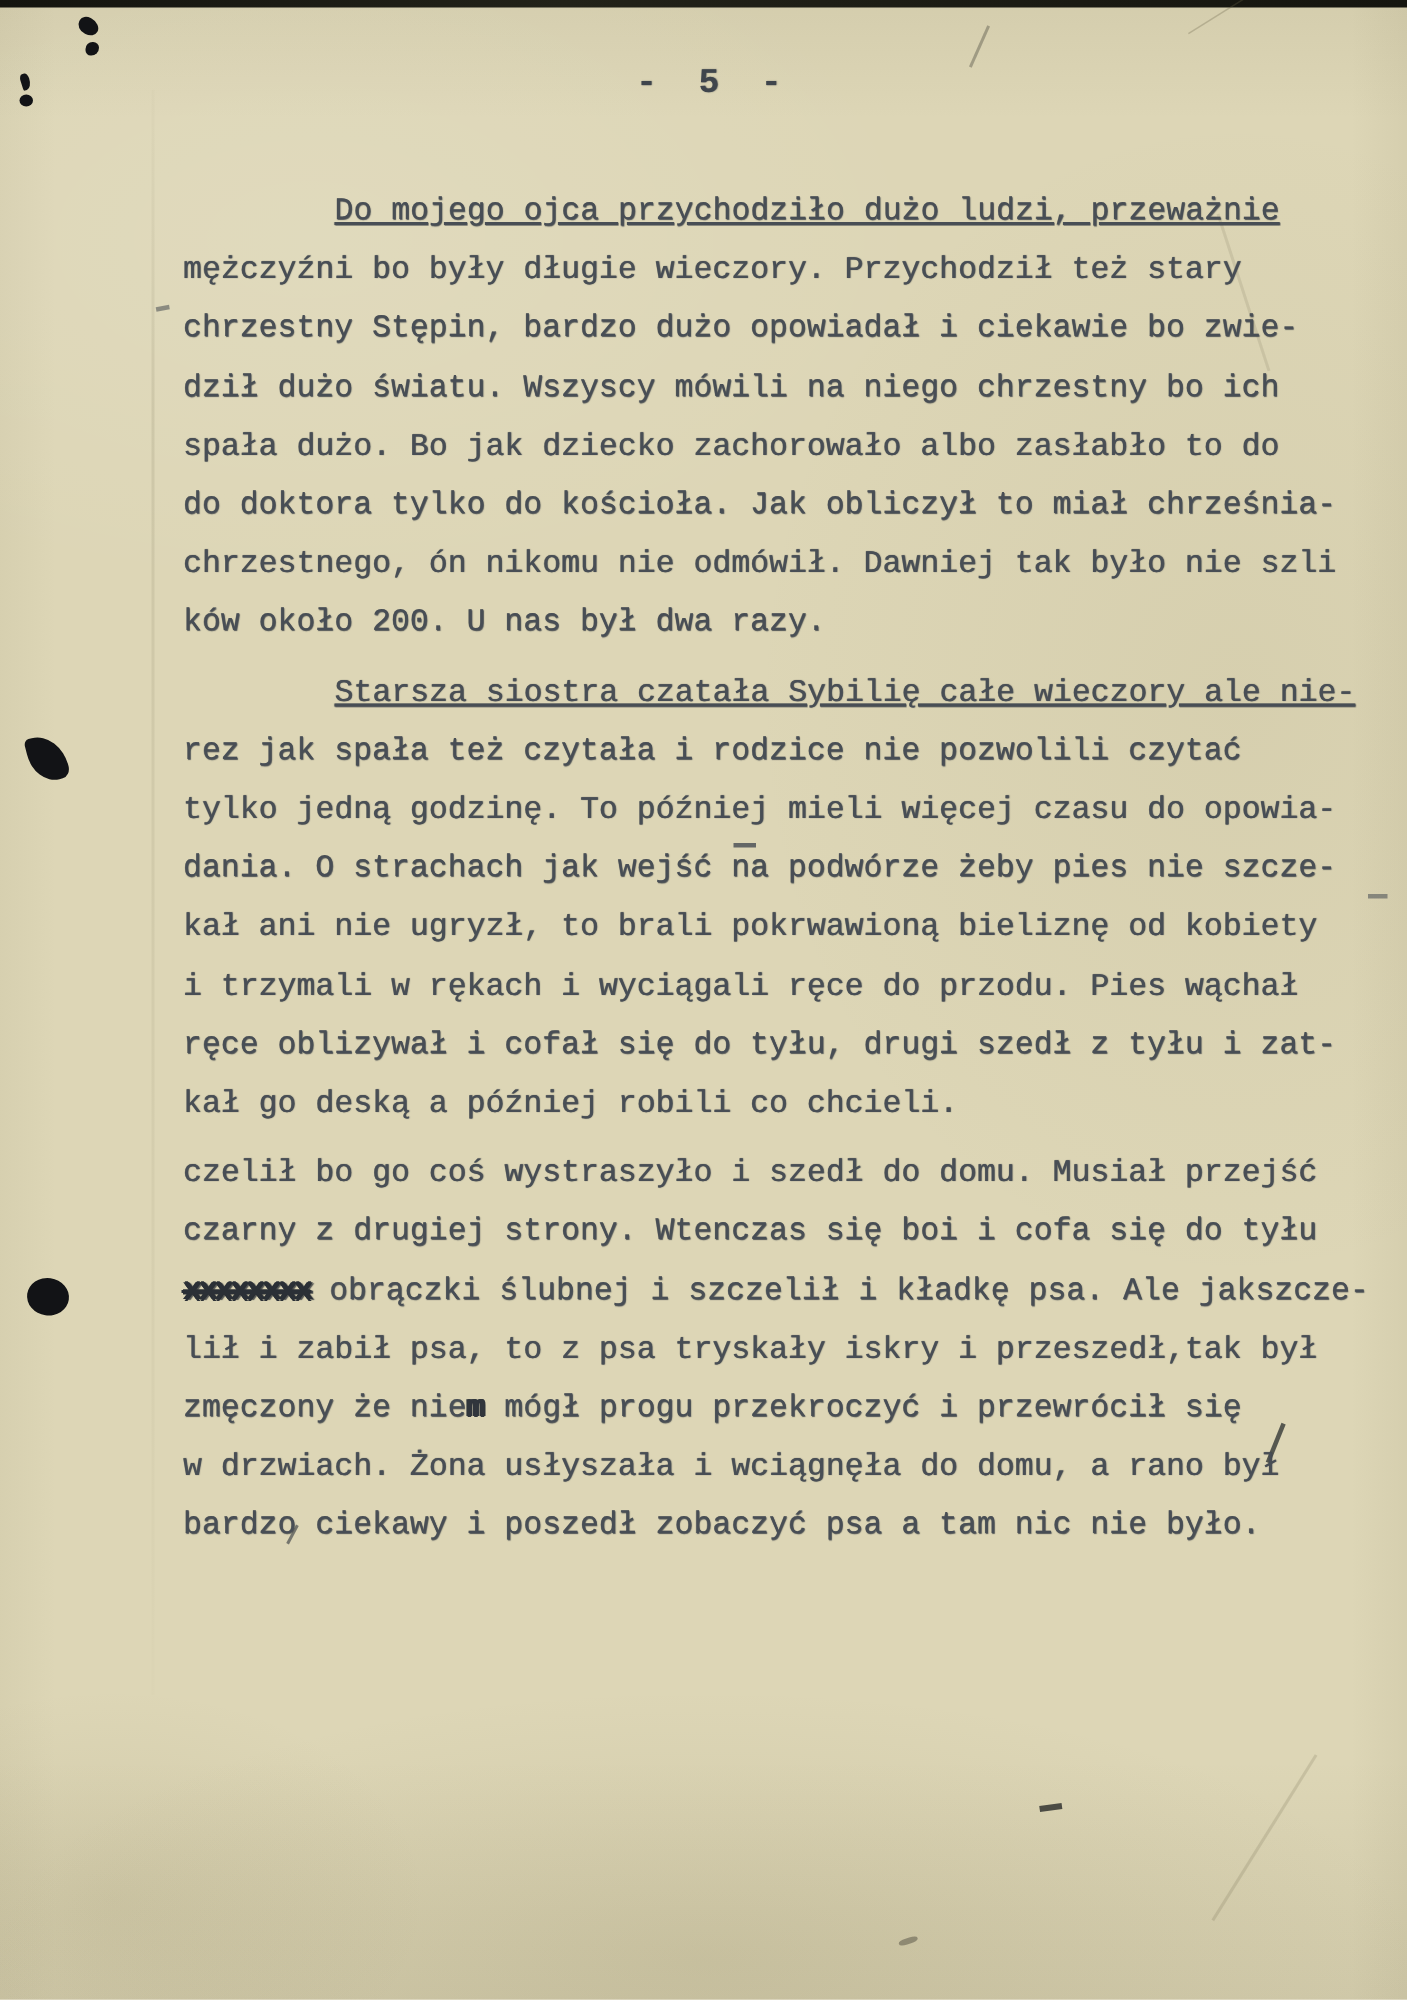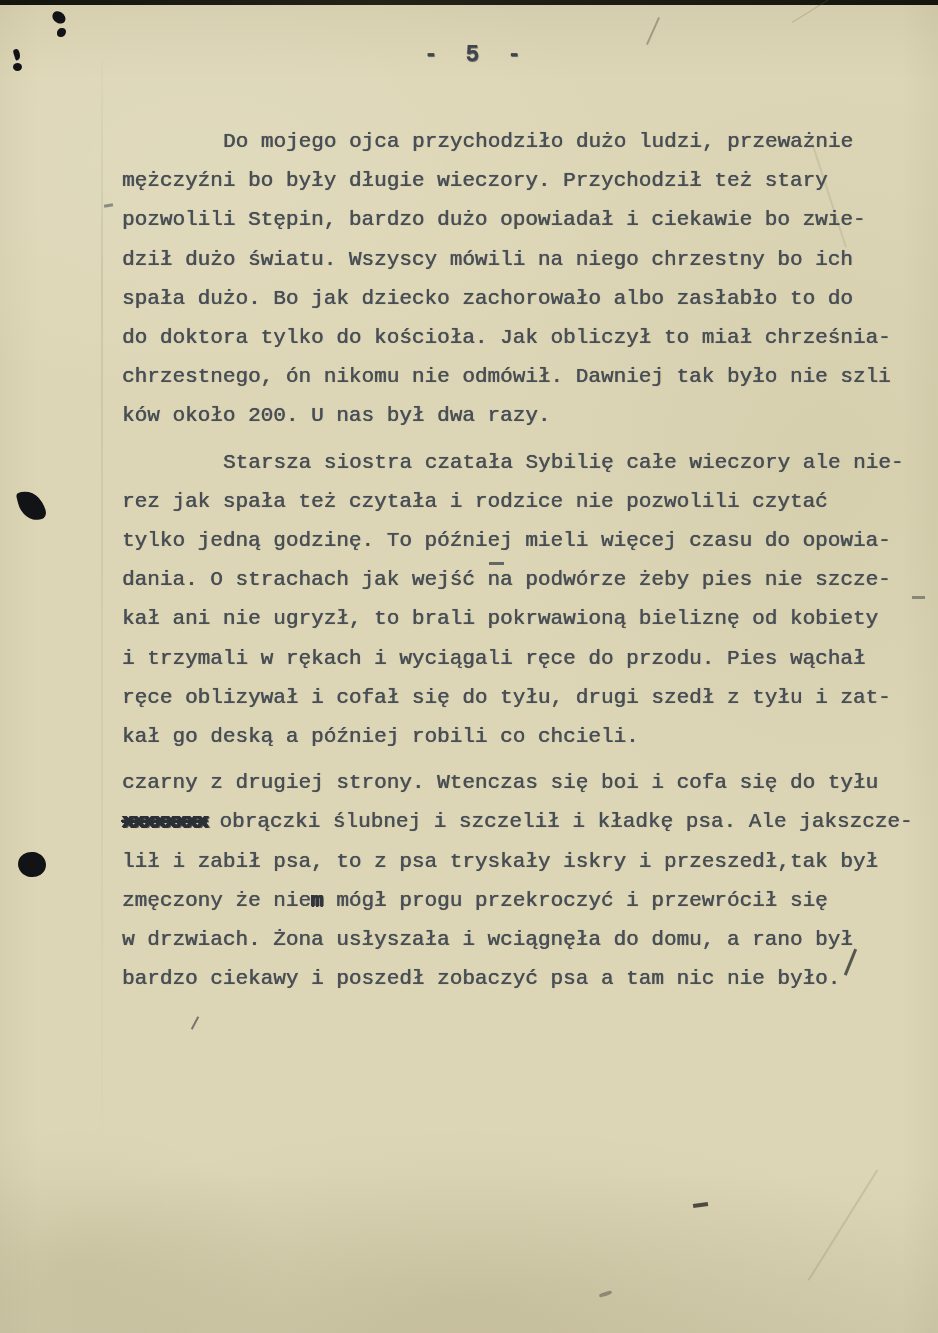--- a/index.html
+++ b/index.html
@@ -28,23 +28,23 @@
     text-shadow:0.5px 0.5px 0.8px rgba(55,60,66,0.75);
   }
   .textblock{
     position:absolute;left:122px;top:122px;width:800px;
     font-size:21px;line-height:39.2px;
     color:#484e55;
     text-shadow:0.4px 0.4px 0.7px rgba(58,63,70,0.85), -0.2px 0 0.4px rgba(58,63,70,0.35);
   }
   .paragraph{margin:0 0 7px 0;}
   .tline{white-space:nowrap;}
-  .tline.indent{padding-left:101px;}
+  .tline.indent{padding-left:101px;text-decoration:underline;}
   .overstruck{
-    font-weight:700;color:#2b3036;letter-spacing:-2px;
+    font-weight:400;color:#2b3036;letter-spacing:-2px;
     text-decoration:line-through;
     text-shadow:1px 0 0 #2b3036,-1px 0 0 #2b3036,0 1px 0 #2b3036,0 -0.5px 0 #2b3036,2px 0.5px 0.7px rgba(43,48,54,0.8);
   }
   .overstruck-light{
     font-weight:700;color:#31363c;
     text-shadow:0.8px 0 0 #31363c,-0.8px 0 0 #31363c,0 0.8px 0 #31363c;
   }
   .mark{position:absolute;background:#121316;}
   .ink-dot-1{left:52px;top:12px;width:14px;height:11px;border-radius:45% 60% 50% 55%;transform:rotate(28deg);}
   .ink-dot-2{left:57px;top:28px;width:9px;height:9px;border-radius:55% 45% 60% 40%;}
@@ -91,38 +91,39 @@
   <div class="pencil slash-lil"></div>
   <div class="pencil dash-bottom"></div>
   <div class="pencil smudge-bottom"></div>
 
   <div class="pagenum">- 5 -</div>
 
   <div class="textblock" id="textblock">
       <div class="paragraph">
         <div class="tline indent">Do mojego ojca przychodziło dużo ludzi, przeważnie</div>
         <div class="tline">mężczyźni bo były długie wieczory. Przychodził też stary</div>
-        <div class="tline">pozwolili Stępin, bardzo dużo opowiadał i ciekawie bo zwie-</div>
+        <div class="tline">chrzestny Stępin, bardzo dużo opowiadał i ciekawie bo zwie-</div>
         <div class="tline">dził dużo światu. Wszyscy mówili na niego chrzestny bo ich</div>
         <div class="tline">spała dużo. Bo jak dziecko zachorowało albo zasłabło to do</div>
         <div class="tline">do doktora tylko do kościoła. Jak obliczył to miał chrześnia-</div>
         <div class="tline">chrzestnego, ón nikomu nie odmówił. Dawniej tak było nie szli</div>
         <div class="tline">ków około 200. U nas był dwa razy.</div>
       </div>
       <div class="paragraph">
         <div class="tline indent">Starsza siostra czatała Sybilię całe wieczory ale nie-</div>
         <div class="tline">rez jak spała też czytała i rodzice nie pozwolili czytać</div>
         <div class="tline">tylko jedną godzinę. To później mieli więcej czasu do opowia-</div>
         <div class="tline">dania. O strachach jak wejść na podwórze żeby pies nie szcze-</div>
         <div class="tline">kał ani nie ugryzł, to brali pokrwawioną bieliznę od kobiety</div>
         <div class="tline">i trzymali w rękach i wyciągali ręce do przodu. Pies wąchał</div>
         <div class="tline">ręce oblizywał i cofał się do tyłu, drugi szedł z tyłu i zat-</div>
         <div class="tline">kał go deską a później robili co chcieli.</div>
       </div>
       <div class="paragraph">
+        <div class="tline">czelił bo go coś wystraszyło i szedł do domu. Musiał przejść</div>
         <div class="tline">czarny z drugiej strony. Wtenczas się boi i cofa się do tyłu</div>
         <div class="tline"><span class="overstruck">xxxxxxxx</span><span> obrączki ślubnej i szczelił i kładkę psa. Ale jakszcze-</span></div>
         <div class="tline">lił i zabił psa, to z psa tryskały iskry i przeszedł,tak był</div>
         <div class="tline"><span>zmęczony że nie</span><span class="overstruck-light">m</span><span> mógł progu przekroczyć i przewrócił się</span></div>
         <div class="tline">w drzwiach. Żona usłyszała i wciągnęła do domu, a rano był</div>
         <div class="tline">bardzo ciekawy i poszedł zobaczyć psa a tam nic nie było.</div>
       </div>
     </div>
 </div>
 

